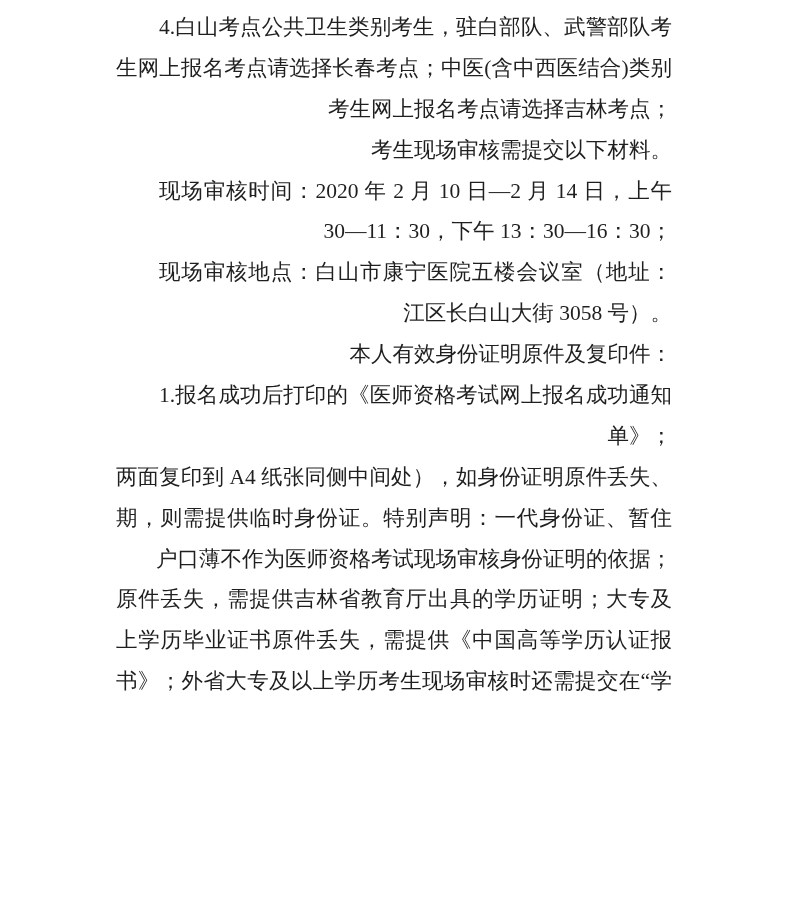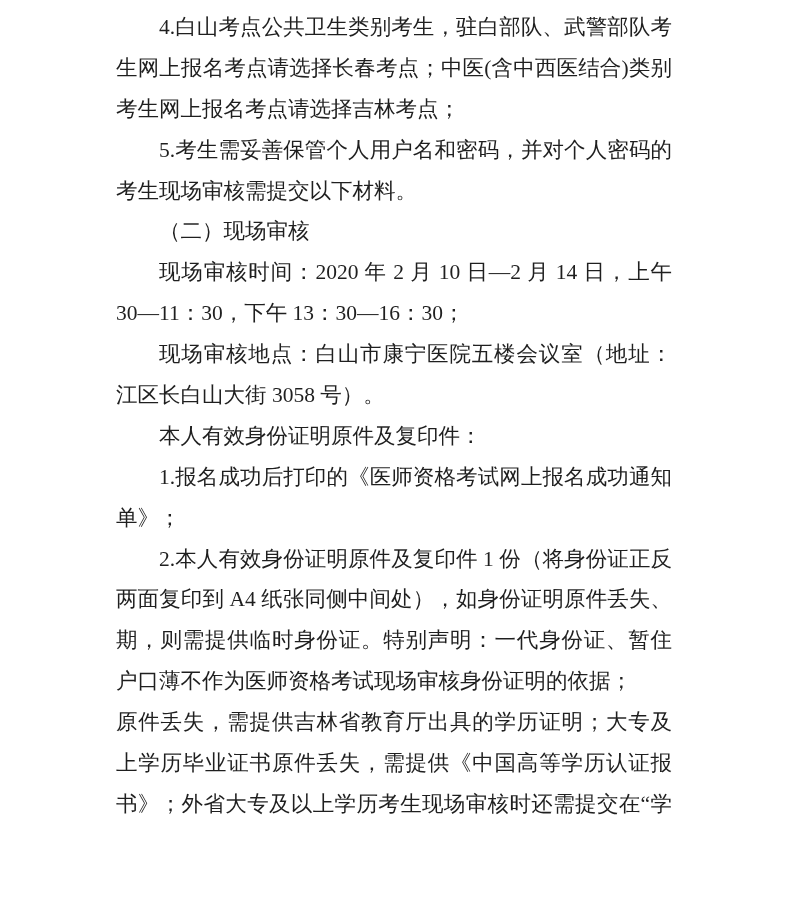--- a/index.html
+++ b/index.html
@@ -13,58 +13,55 @@
     padding: 7px 118px 8px 116px;
     background: #ffffff;
     color: #1f1f1f;
     font-size: 21.5px;
     line-height: 40.9px;
     overflow: hidden;
   }
   .line {
     height: 40.9px;
     overflow: hidden;
-    text-align: left;
+    text-align: right;
   }
   .line.ind { text-indent: 2em; }
   .line.j { text-align: justify; text-align-last: justify; }
   .line b { font-weight: normal; }
 </style>
 </head>
 <body>
 
 <div class="page">
 
   <div class="line ind j"><span>4.白山考点公共卫生类别考生，驻白部队、武警部队考</span><b></b><span></span></div>
 
   <div class="line j"><span>生网上报名考点请选择</span><b>长春考点</b><span>；中医(含中西医结合)类别</span></div>
 
   <div class="line"><span>考生网上报名考点请选择</span><b>吉林考点</b><span>；</span></div>
 
-  <div class="line ind j"><span>5.考生需妥善保管个人用户名和密码，并对个人密码的</span><b></b><span></span></div>
 
   <div class="line"><span>考生现场审核需提交以下材料。</span><b></b><span></span></div>
 
-  <div class="line ind"><span></span><b>（二）现场审核</b><span></span></div>
 
   <div class="line ind j"><span></span><b>现场审核时间：</b><span>2020 年 2 月 10 日—2 月 14 日，上午 8：</span></div>
 
   <div class="line"><span>30—11：30，下午 13：30—16：30；</span><b></b><span></span></div>
 
   <div class="line ind j"><span></span><b>现场审核地点：</b><span>白山市康宁医院五楼会议室（地址：浑</span></div>
 
   <div class="line"><span>江区长白山大街 3058 号）。</span><b></b><span></span></div>
 
   <div class="line ind"><span></span><b>本人有效身份证明原件及复印件：</b><span></span></div>
 
   <div class="line ind j"><span>1.报名成功后打印的《医师资格考试网上报名成功通知</span><b></b><span></span></div>
 
   <div class="line"><span>单》；</span><b></b><span></span></div>
 
-  <div class="line ind j"><span>2.本人有效身份证明原件及复印件 1 份（将身份证正反</span><b></b><span></span></div>
 
   <div class="line j"><span>两面复印到 A4 纸张同侧中间处），如身份证明原件丢失、过</span><b></b><span></span></div>
 
   <div class="line j"><span>期，则需提供临时身份证。</span><b>特别声明：一代身份证、暂住证、</b><span></span></div>
 
   <div class="line"><span></span><b>户口薄不作为医师资格考试现场审核身份证明的依据；</b><span></span></div>
 
 
   <div class="line j"><span>原件丢失，需提供吉林省教育厅出具的学历证明；大专及以</span><b></b><span></span></div>
 

